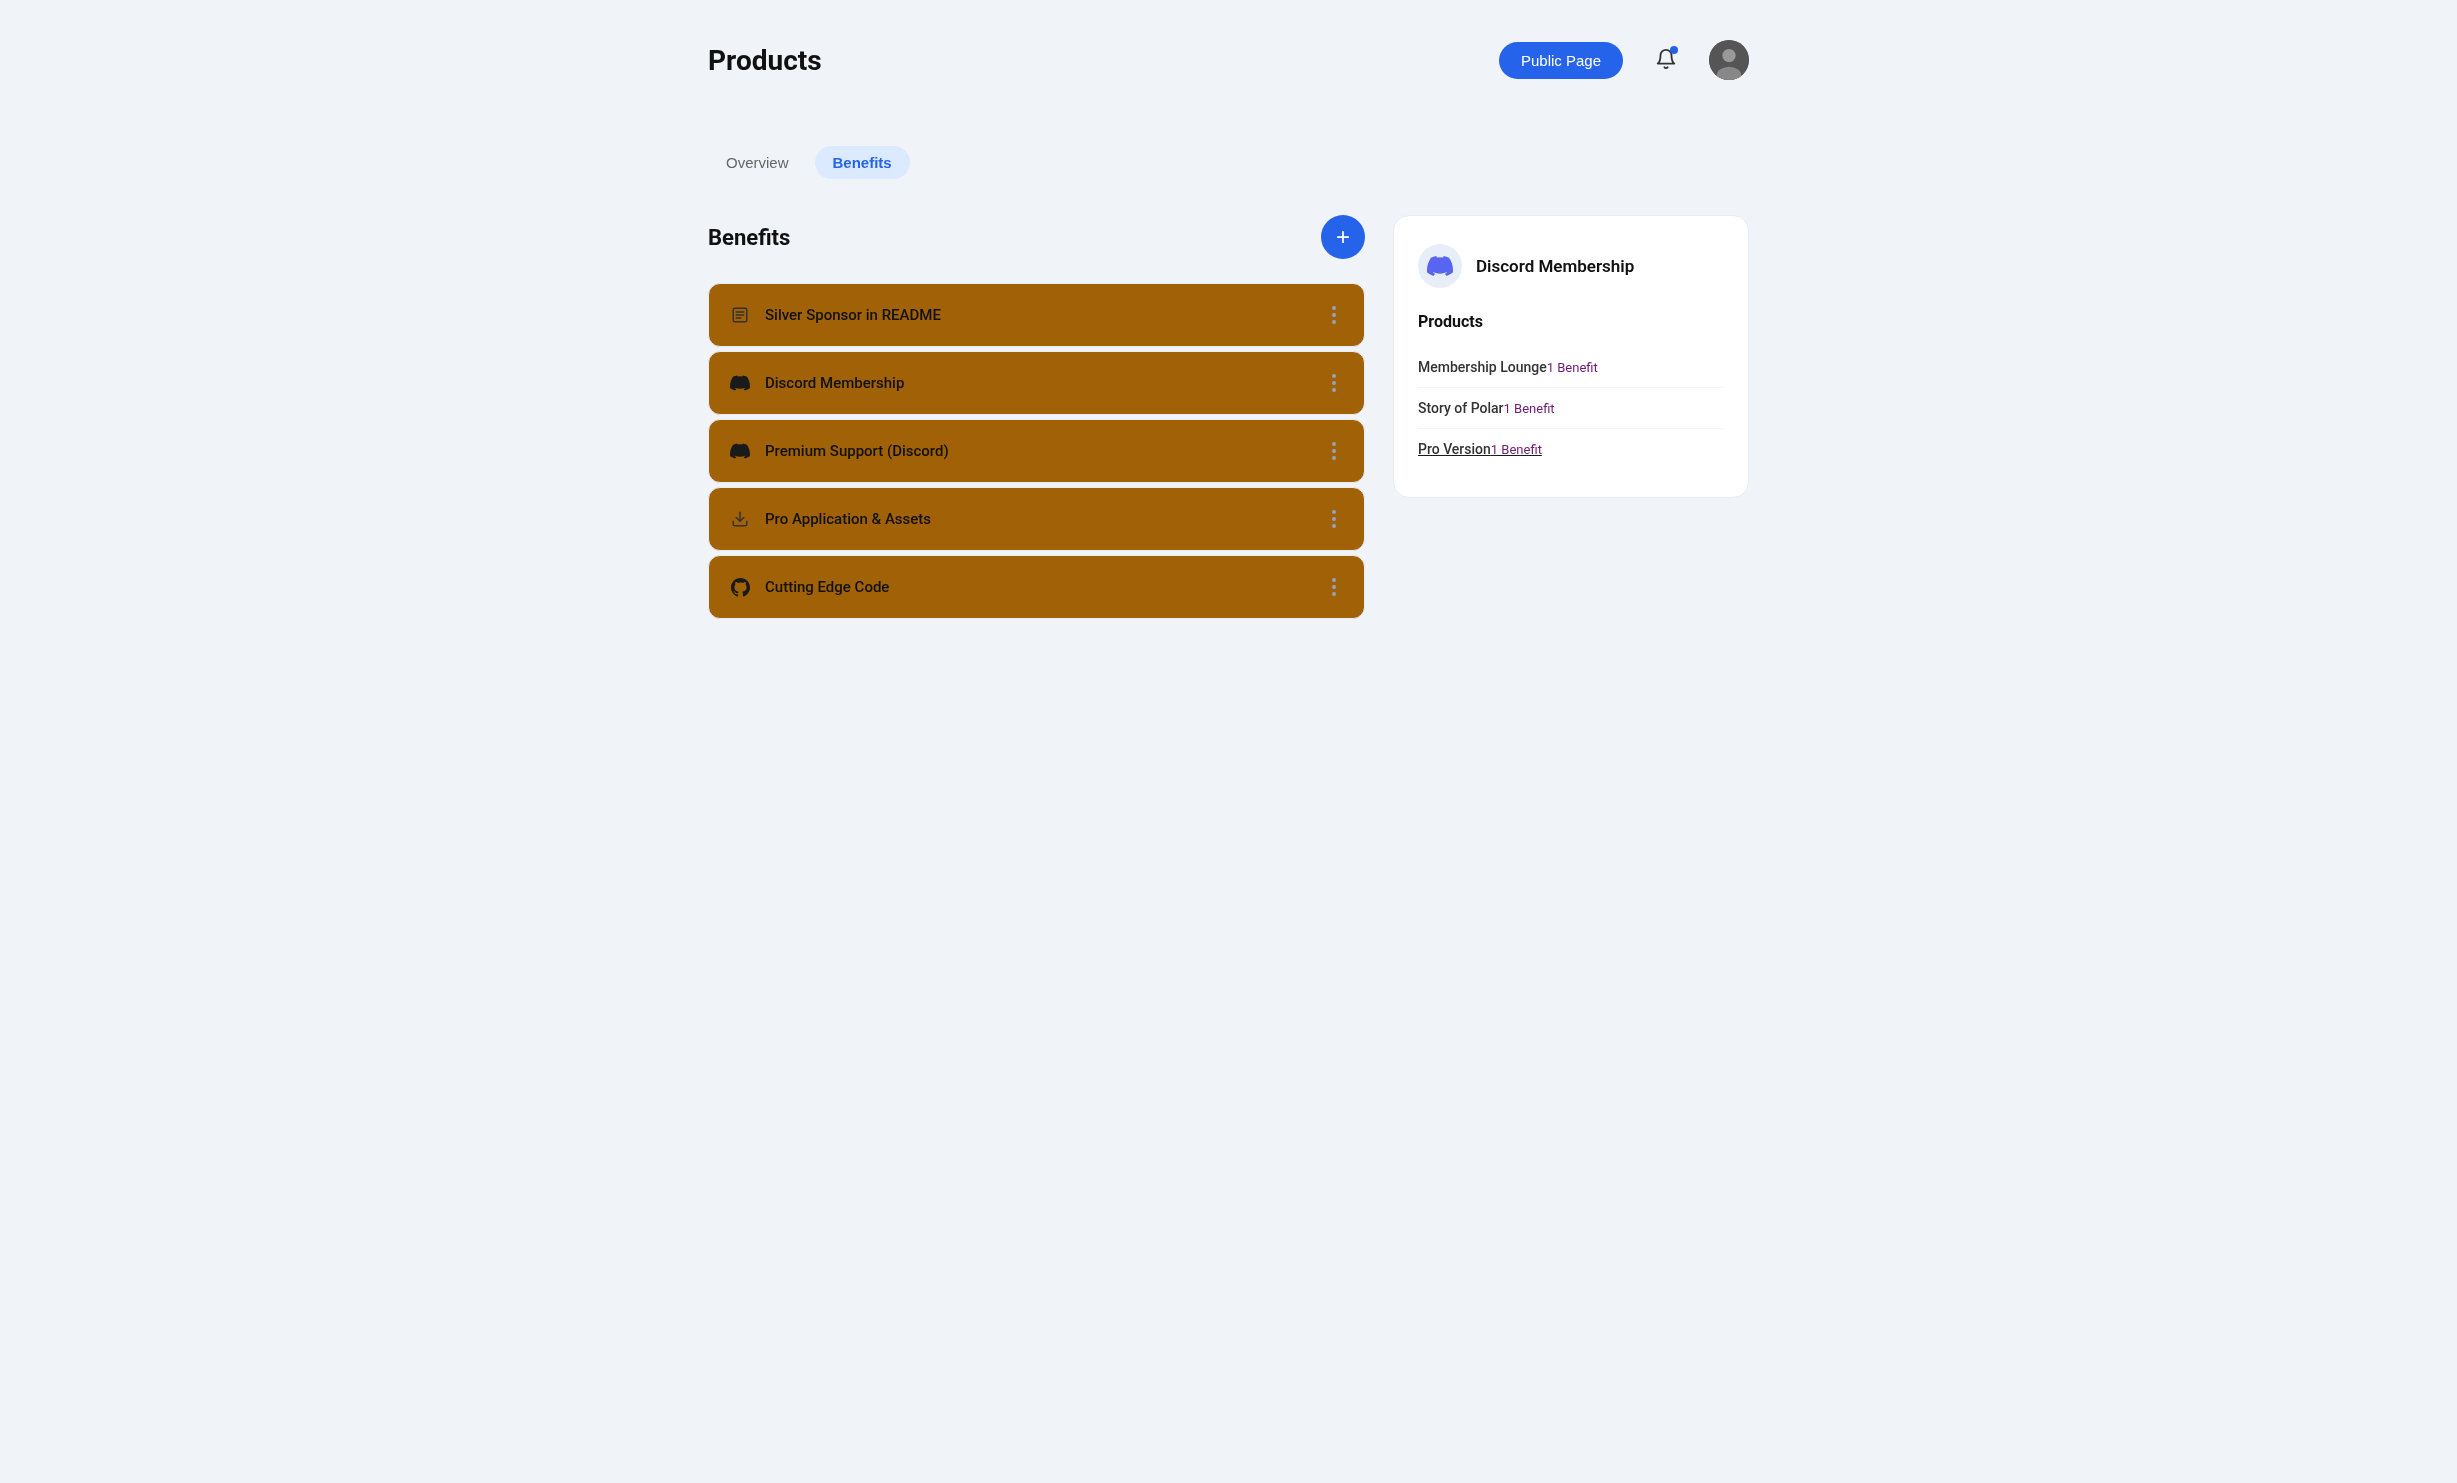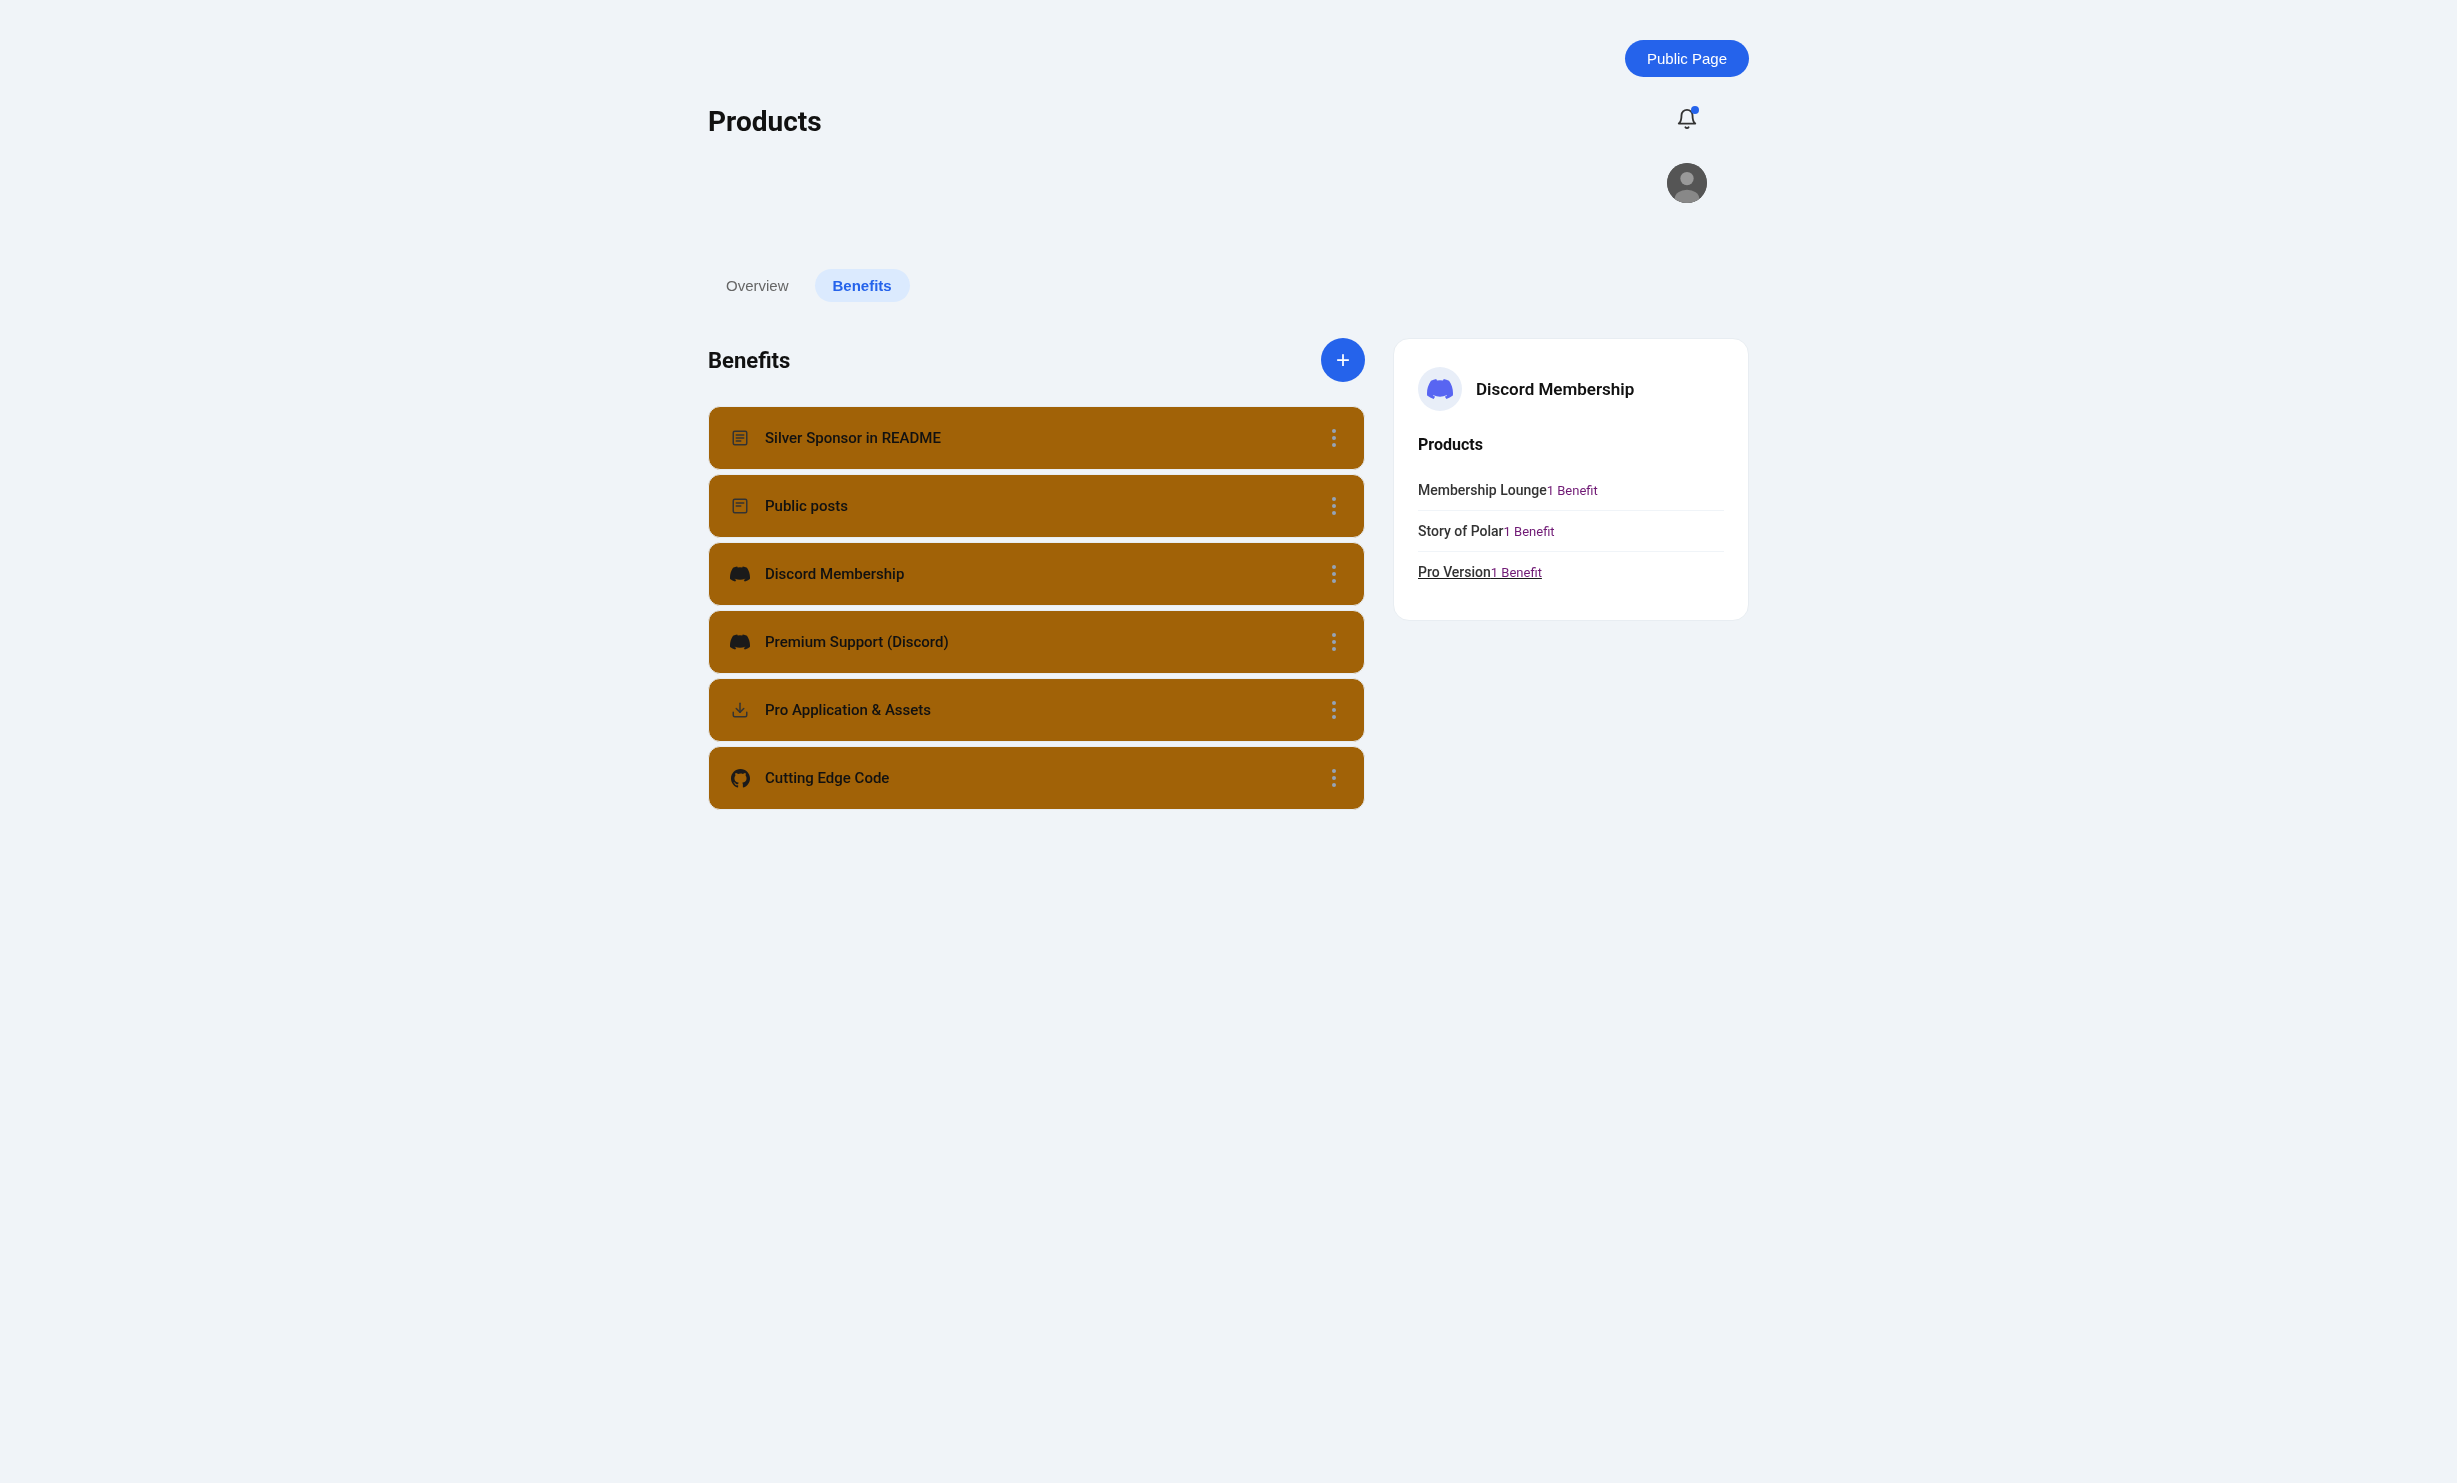--- a/index.html
+++ b/index.html
@@ -22,21 +22,20 @@
     }
     .page-title {
       font-size: 28px;
       font-weight: 700;
       color: #111;
     }
     .header-actions {
       display: flex;
       align-items: center;
       gap: 23px;
-      flex-direction: column;
     }
     .public-page-btn {
       background: #2563eb;
       color: white;
       border: none;
       border-radius: 20px;
       padding: 10px 22px;
       font-size: 15px;
       font-weight: 500;
       cursor: pointer;
@@ -288,37 +287,20 @@
             </span>
             <span class="benefit-name">Silver Sponsor in README</span>
           </div>
           <button class="benefit-menu">
             <span class="dot"></span>
             <span class="dot"></span>
             <span class="dot"></span>
           </button>
         </div>
 
-        <div class="benefit-item">
-          <div class="benefit-left">
-            <span class="benefit-icon">
-              <svg width="18" height="18" viewBox="0 0 24 24" fill="none" stroke="currentColor" stroke-width="2" stroke-linecap="round" stroke-linejoin="round">
-                <rect x="3" y="3" width="18" height="18" rx="2"></rect>
-                <line x1="7" y1="8" x2="17" y2="8"></line>
-                <line x1="7" y1="12" x2="13" y2="12"></line>
-              </svg>
-            </span>
-            <span class="benefit-name">Public posts</span>
-          </div>
-          <button class="benefit-menu">
-            <span class="dot"></span>
-            <span class="dot"></span>
-            <span class="dot"></span>
-          </button>
-        </div>
 
 
         <div class="benefit-item">
           <div class="benefit-left">
             <span class="benefit-icon">
               <svg width="20" height="20" viewBox="0 0 24 24" fill="#1a1a1a">
                 <path d="M20.317 4.37a19.791 19.791 0 0 0-4.885-1.515.074.074 0 0 0-.079.037c-.21.375-.444.864-.608 1.25a18.27 18.27 0 0 0-5.487 0 12.64 12.64 0 0 0-.617-1.25.077.077 0 0 0-.079-.037A19.736 19.736 0 0 0 3.677 4.37a.07.07 0 0 0-.032.027C.533 9.046-.32 13.58.099 18.057a.082.082 0 0 0 .031.057 19.9 19.9 0 0 0 5.993 3.03.078.078 0 0 0 .084-.028 14.09 14.09 0 0 0 1.226-1.994.076.076 0 0 0-.041-.106 13.107 13.107 0 0 1-1.872-.892.077.077 0 0 1-.008-.128 10.2 10.2 0 0 0 .372-.292.074.074 0 0 1 .077-.01c3.928 1.793 8.18 1.793 12.062 0a.074.074 0 0 1 .078.01c.12.098.246.198.373.292a.077.077 0 0 1-.006.127 12.299 12.299 0 0 1-1.873.892.077.077 0 0 0-.041.107c.36.698.772 1.362 1.225 1.993a.076.076 0 0 0 .084.028 19.839 19.839 0 0 0 6.002-3.03.077.077 0 0 0 .032-.054c.5-5.177-.838-9.674-3.549-13.66a.061.061 0 0 0-.031-.03z"></path>
               </svg>
             </span>
             <span class="benefit-name">Discord Membership</span>

